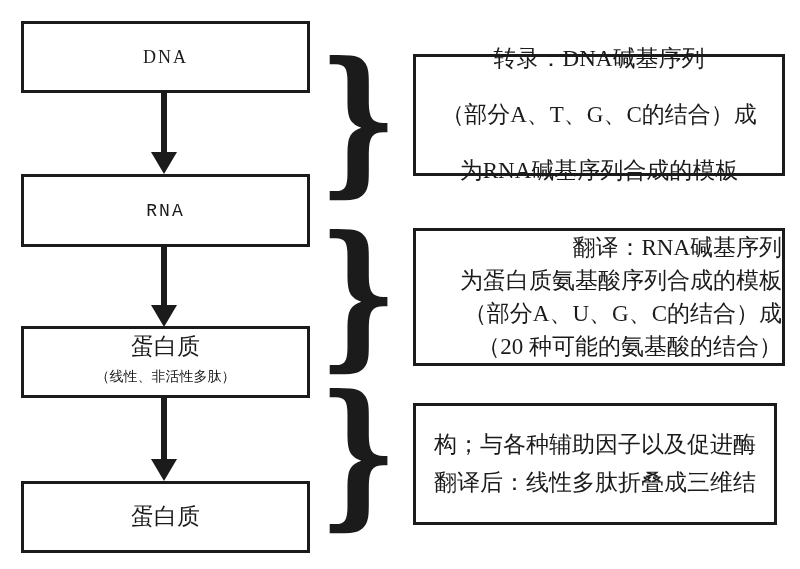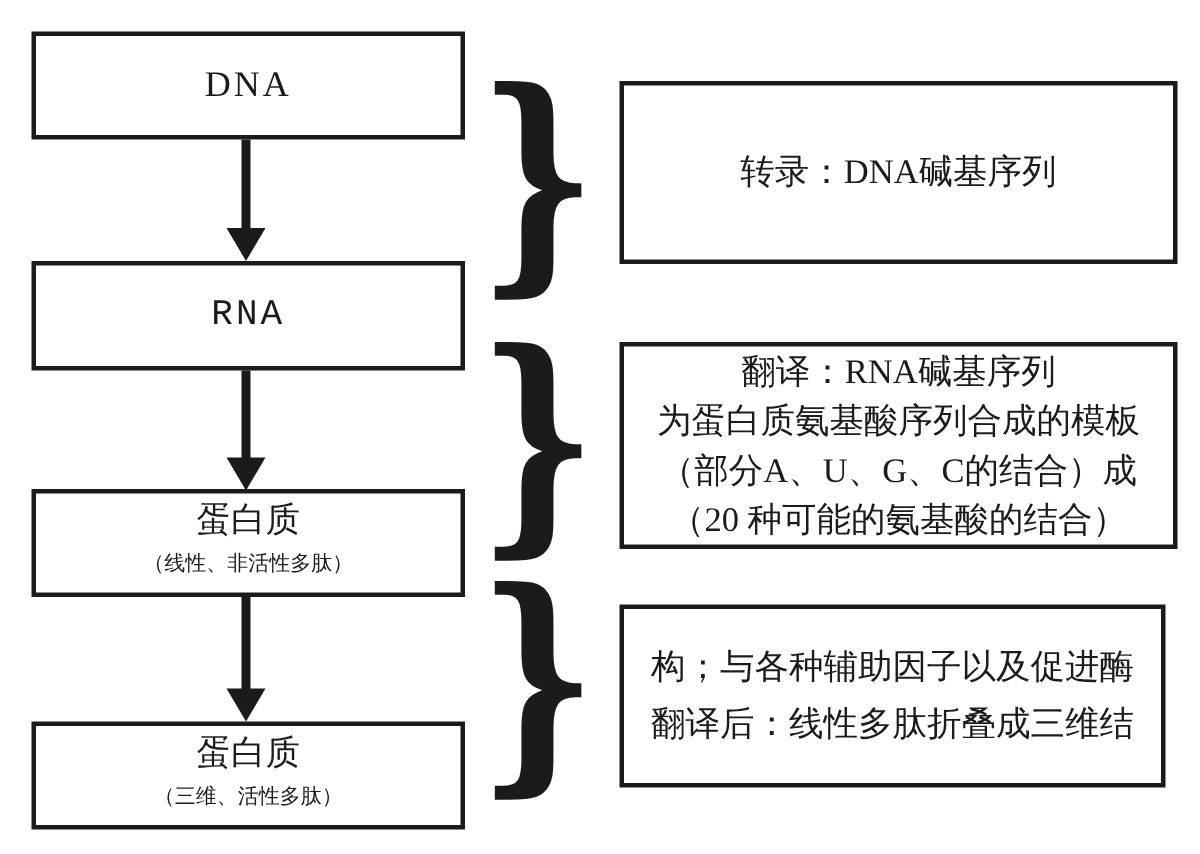--- a/index.html
+++ b/index.html
@@ -28,21 +28,21 @@
     flex-direction: column;
     align-items: center;
     justify-content: center;
     text-align: center;
   }
   .node-dna      { top: 21px;  height: 72px; }
   .node-rna      { top: 174px; height: 73px; font-family: Liberation Mono, monospace; }
   .node-protein1 { top: 326px; height: 72px; }
   .node-protein2 { top: 481px; height: 72px; }
   .node .label {
-    font-size: 24px;
+    font-size: 18px;
     letter-spacing: 2px;
     line-height: 30px;
   }
   .node .sublabel {
     font-size: 14px;
     line-height: 30px;
     letter-spacing: 0px;
     white-space: nowrap;
   }
   
@@ -92,21 +92,21 @@
     border: 3px solid #1b1b1b;
     box-sizing: border-box;
     background: #ffffff;
     display: flex;
     flex-direction: column;
     justify-content: center;
     text-align: center;
     font-size: 23px;
   }
   .ann1 { top: 54px;  height: 122px; gap: 18px; }
-  .ann2 { top: 228px; height: 138px; }
+  .ann2 { top: 228px; height: 138px; text-align: right; }
   .ann3 { top: 403px; height: 122px; width: 364px; }
   .ann1 .ann-line, .ann3 .ann-line { line-height: 38px; }
   .ann2 .ann-line { line-height: 33px; }
   .ann-line { white-space: nowrap; }
 </style>
 </head>
 <body>
 
 <div class="canvas">
 
@@ -118,36 +118,37 @@
     <div class="label">RNA</div>
   </div>
 
   <div class="node node-protein1">
     <div class="sublabel" style="font-size:23px;">蛋白质</div>
     <div class="sublabel">（线性、非活性多肽）</div>
   </div>
 
   <div class="node node-protein2">
     <div class="sublabel" style="font-size:23px;">蛋白质</div>
-    <div class="sublabel">（三维、活性多肽）</div>
   </div>
 
   <div class="arrow-stem stem1"></div>
   <div class="arrow-head head1"></div>
   <div class="arrow-stem stem2"></div>
   <div class="arrow-head head2"></div>
   <div class="arrow-stem stem3"></div>
   <div class="arrow-head head3"></div>
 
   <div class="brace brace1">}</div>
   <div class="brace brace2">}</div>
   <div class="brace brace3">}</div>
 
   <div class="ann ann1">
     <div class="ann-line">转录：DNA碱基序列</div>
+    <div class="ann-line">（部分A、T、G、C的结合）成</div>
+    <div class="ann-line">为RNA碱基序列合成的模板</div>
   </div>
 
   <div class="ann ann2">
     <div class="ann-line">翻译：RNA碱基序列</div>
     <div class="ann-line">为蛋白质氨基酸序列合成的模板</div>
     <div class="ann-line">（部分A、U、G、C的结合）成</div>
     <div class="ann-line">（20 种可能的氨基酸的结合）</div>
   </div>
 
   <div class="ann ann3">

